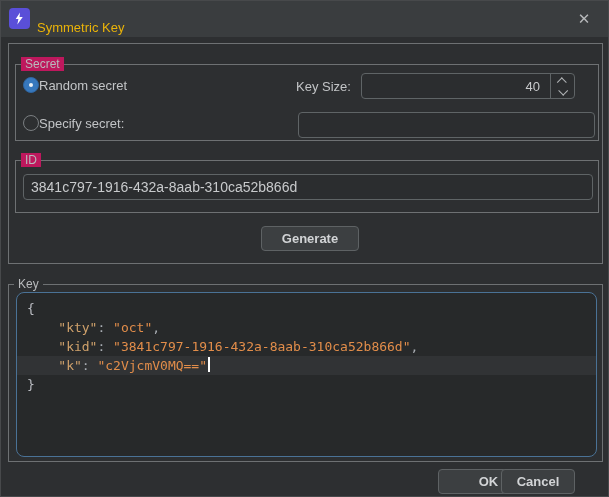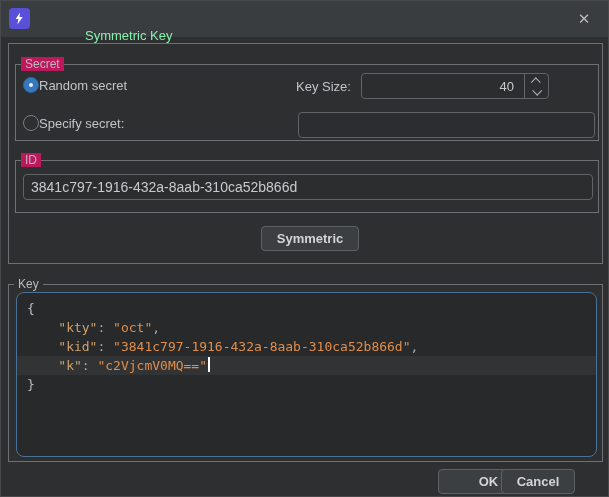--- a/index.html
+++ b/index.html
@@ -19,23 +19,23 @@
   .titlebar {
     position:absolute; left:0; top:0; width:100%; height:36px;
     background:#3a3d3f; display:flex; align-items:center;
   }
   .app-icon {
     position:absolute; left:8px; top:7px; width:21px; height:21px;
     background:#5a4fd8; border-radius:4px;
     display:flex; align-items:center; justify-content:center;
   }
   .title-text {
-    position:absolute; left:36px; top:16px; height:36px;
+    position:absolute; left:36px; top:8px; height:36px;
     display:flex; align-items:center;
-    font-size:13px; color:#86efac;margin-left:48px;
+    font-size:13px; color:#eab308;
   }
   .close-btn {
     position:absolute; right:12px; top:0; height:36px; width:24px;
     display:flex; align-items:center; justify-content:center;
     color:#b6b8ba; font-size:15px; cursor:pointer;
   }
 
   
   .panel { position:absolute; border:1px solid #6e7173; }
   .groupbox { position:absolute; border:1px solid #6e7173; }
@@ -132,42 +132,42 @@
     <div class="groupbox" style="left:6px; top:20px; width:584px; height:77px;">
       <div class="groupbox-label">Secret</div>
 
       <div class="radio-row" style="left:7px; top:12px;">
         <span class="radio selected"></span>
         <span class="ctl-label">Random secret</span>
       </div>
 
       <div class="ctl-label" style="position:absolute; left:280px; top:14px;">Key Size:</div>
 
-      <div class="spinner" style="left:345px; top:8px; width:188px; height:26px;">
+      <div class="spinner" style="left:345px; top:8px; width:214px; height:26px;">
         <div class="spinner-value">40</div>
         <div class="spinner-buttons">
           <span class="chev up"></span>
           <span class="chev down"></span>
         </div>
       </div>
 
       <div class="radio-row" style="left:7px; top:50px;">
         <span class="radio"></span>
         <span class="ctl-label">Specify secret:</span>
       </div>
 
       <div class="text-input" style="left:282px; top:47px; width:297px; height:26px;"></div>
     </div>
 
     <div class="groupbox" style="left:6px; top:116px; width:584px; height:53px;">
       <div class="groupbox-label">ID</div>
       <div class="text-input" style="left:7px; top:13px; width:570px; height:26px; font-size:14px;padding-left:7px;">3841c797-1916-432a-8aab-310ca52b866d</div>
     </div>
 
-    <div class="btn" style="left:252px; top:182px; width:98px; height:25px;">Symmetric</div>
+    <div class="btn" style="left:252px; top:182px; width:98px; height:25px;">Generate</div>
   </div>
 
   <div class="groupbox" style="left:7px; top:283px; width:595px; height:178px;">
     <div class="groupbox-label">Key</div>
     <div class="editor" style="left:7px; top:7px; width:581px; height:165px;">
       <div>
           <div class="code-line"><span class="tok-brace">{</span></div>
           <div class="code-line"><span class="tok-key">    "kty"</span><span class="tok-punct">: </span><span class="tok-string">"oct"</span><span class="tok-punct">,</span></div>
           <div class="code-line"><span class="tok-key">    "kid"</span><span class="tok-punct">: </span><span class="tok-string">"3841c797-1916-432a-8aab-310ca52b866d"</span><span class="tok-punct">,</span></div>
           <div class="code-line current"><span class="tok-key">    "k"</span><span class="tok-punct">: </span><span class="tok-string">"c2VjcmV0MQ=="</span><span class="caret"></span></div>

